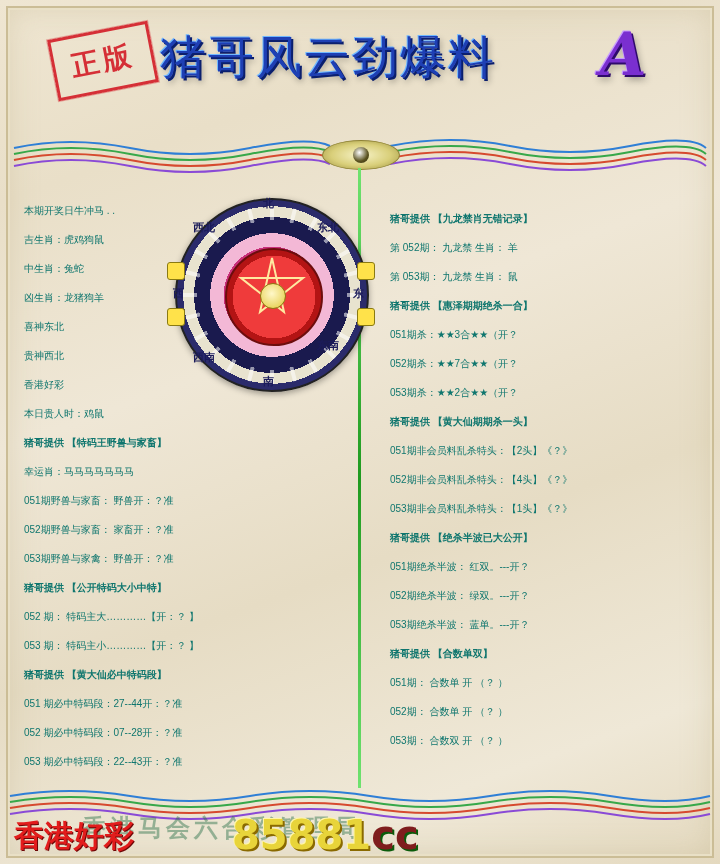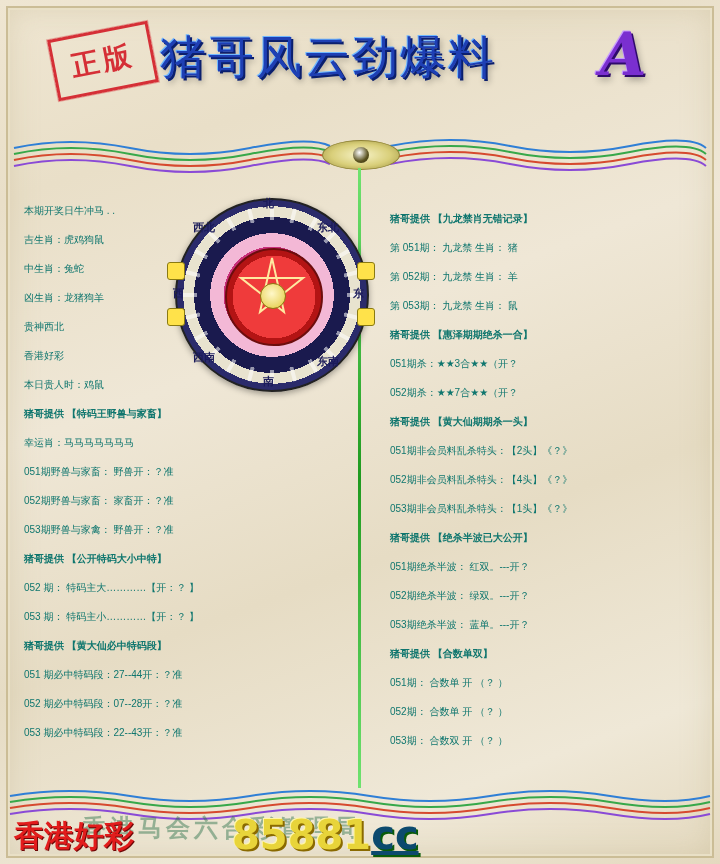--- a/index.html
+++ b/index.html
@@ -131,21 +131,21 @@
     font-size:30px;font-weight:bold;white-space:nowrap;
     font-family:"DejaVu Sans",sans-serif;
     color:#e21c1c;text-shadow:1px 1px 0 #6d0606;
   }
   .foot-num{
     position:absolute;left:232px;top:26px;
     font-size:40px;font-weight:bold;white-space:nowrap;
     font-family:"DejaVu Sans",sans-serif;
     color:#e8d43a;text-shadow:2px 2px 0 #8a6a00,-1px -1px 0 #fff6a8;
   }
-  .foot-num .cc{color:#0c4a6e;text-shadow:2px 2px 0 #0a5c0a;text-decoration:underline;}
+  .foot-num .cc{color:#7f1d1d;text-shadow:2px 2px 0 #0a5c0a;}
 </style>
 </head>
 <body>
 
 <div class="page">
 
   <div class="frame"></div>
 
   <div class="header">
     <div class="stamp">正版</div>
@@ -191,33 +191,34 @@
         </svg>
       </div>
       <div class="wheel-core"></div>
     </div>
     <div class="dir" style="left:88px;top:-2px">北</div>
     <div class="dir" style="left:18px;top:22px">西北</div>
     <div class="dir" style="left:142px;top:22px">东北</div>
     <div class="dir" style="left:-2px;top:88px">西</div>
     <div class="dir" style="left:178px;top:88px">东</div>
     <div class="dir" style="left:18px;top:152px">西南</div>
-    <div class="dir" style="left:142px;top:156px">东南</div>
+    <div class="dir" style="left:142px;top:140px">东南</div>
     <div class="dir" style="left:88px;top:176px">南</div>
     <div class="badge" style="left:-8px;top:64px"></div>
     <div class="badge" style="left:-8px;top:110px"></div>
     <div class="badge" style="left:182px;top:64px"></div>
     <div class="badge" style="left:182px;top:110px"></div>
   </div>
 
   <div class="col col-left">
     <div class="row">本期开奖日牛冲马    . .</div>
     <div class="row">吉生肖：虎鸡狗鼠</div>
     <div class="row">中生肖：兔蛇</div>
     <div class="row">凶生肖：龙猪狗羊</div>
+    <div class="row">喜神东北</div>
     <div class="row">贵神西北</div>
     <div class="row">香港好彩</div>
     <div class="row">本日贵人时：鸡鼠</div>
     <div class="row hd">猪哥提供 【特码王野兽与家畜】</div>
 
     <div class="row">幸运肖：马马马马马马马</div>
     <div class="row">051期野兽与家畜：     野兽开：？准</div>
     <div class="row">052期野兽与家畜：     家畜开：？准</div>
     <div class="row">053期野兽与家禽：     野兽开：？准</div>
 
@@ -226,27 +227,27 @@
     <div class="row">053 期：   特码主小…………【开：？ 】</div>
 
     <div class="row hd">猪哥提供 【黄大仙必中特码段】</div>
     <div class="row">051 期必中特码段：27--44开：？准</div>
     <div class="row">052 期必中特码段：07--28开：？准</div>
     <div class="row">053 期必中特码段：22--43开：？准</div>
   </div>
 
   <div class="col col-right">
     <div class="row hd">猪哥提供 【九龙禁肖无错记录】</div>
-    <div class="row">第 051期： 九龙禁 生肖： 猪</div>
     <div class="row">第 052期： 九龙禁 生肖： 羊</div>
     <div class="row">第 053期： 九龙禁 生肖： 鼠</div>
 
     <div class="row hd">猪哥提供 【惠泽期期绝杀一合】</div>
     <div class="row">051期杀：★★3合★★（开？</div>
     <div class="row">052期杀：★★7合★★（开？</div>
+    <div class="row">053期杀：★★2合★★（开？</div>
 
     <div class="row hd">猪哥提供 【黄大仙期期杀一头】</div>
     <div class="row">051期非会员料乱杀特头：【2头】《？》</div>
     <div class="row">052期非会员料乱杀特头：【4头】《？》</div>
     <div class="row">053期非会员料乱杀特头：【1头】《？》</div>
 
     <div class="row hd">猪哥提供 【绝杀半波已大公开】</div>
     <div class="row">051期绝杀半波：    红双。---开？</div>
     <div class="row">052期绝杀半波：    绿双。---开？</div>
     <div class="row">053期绝杀半波：    蓝单。---开？</div>

